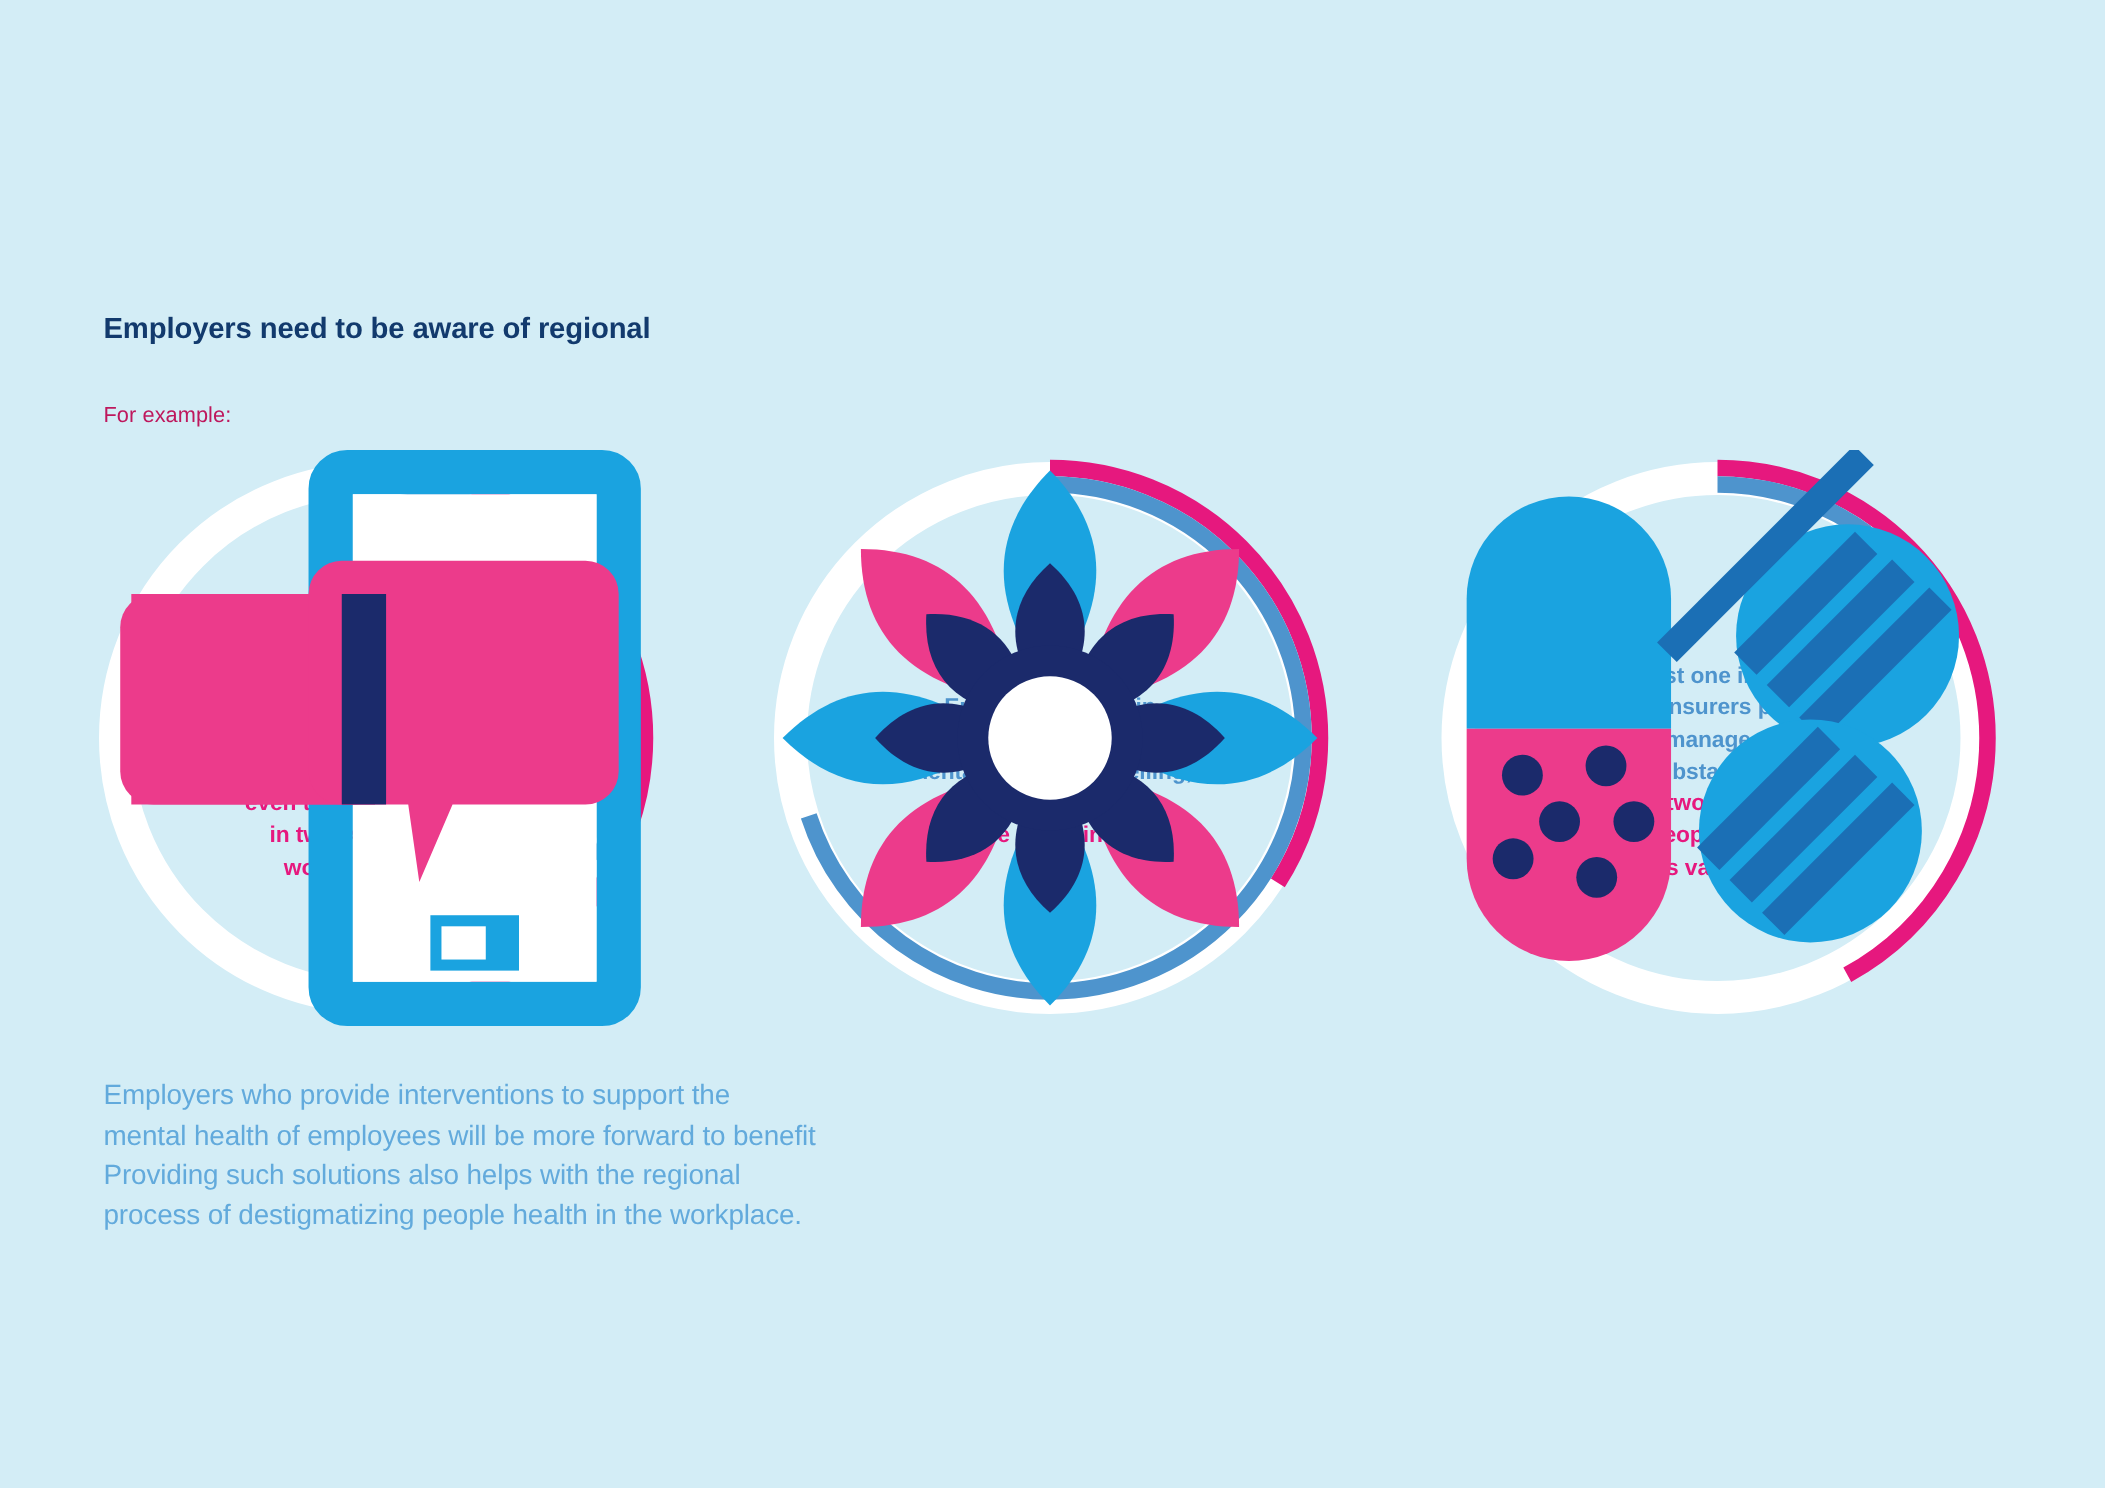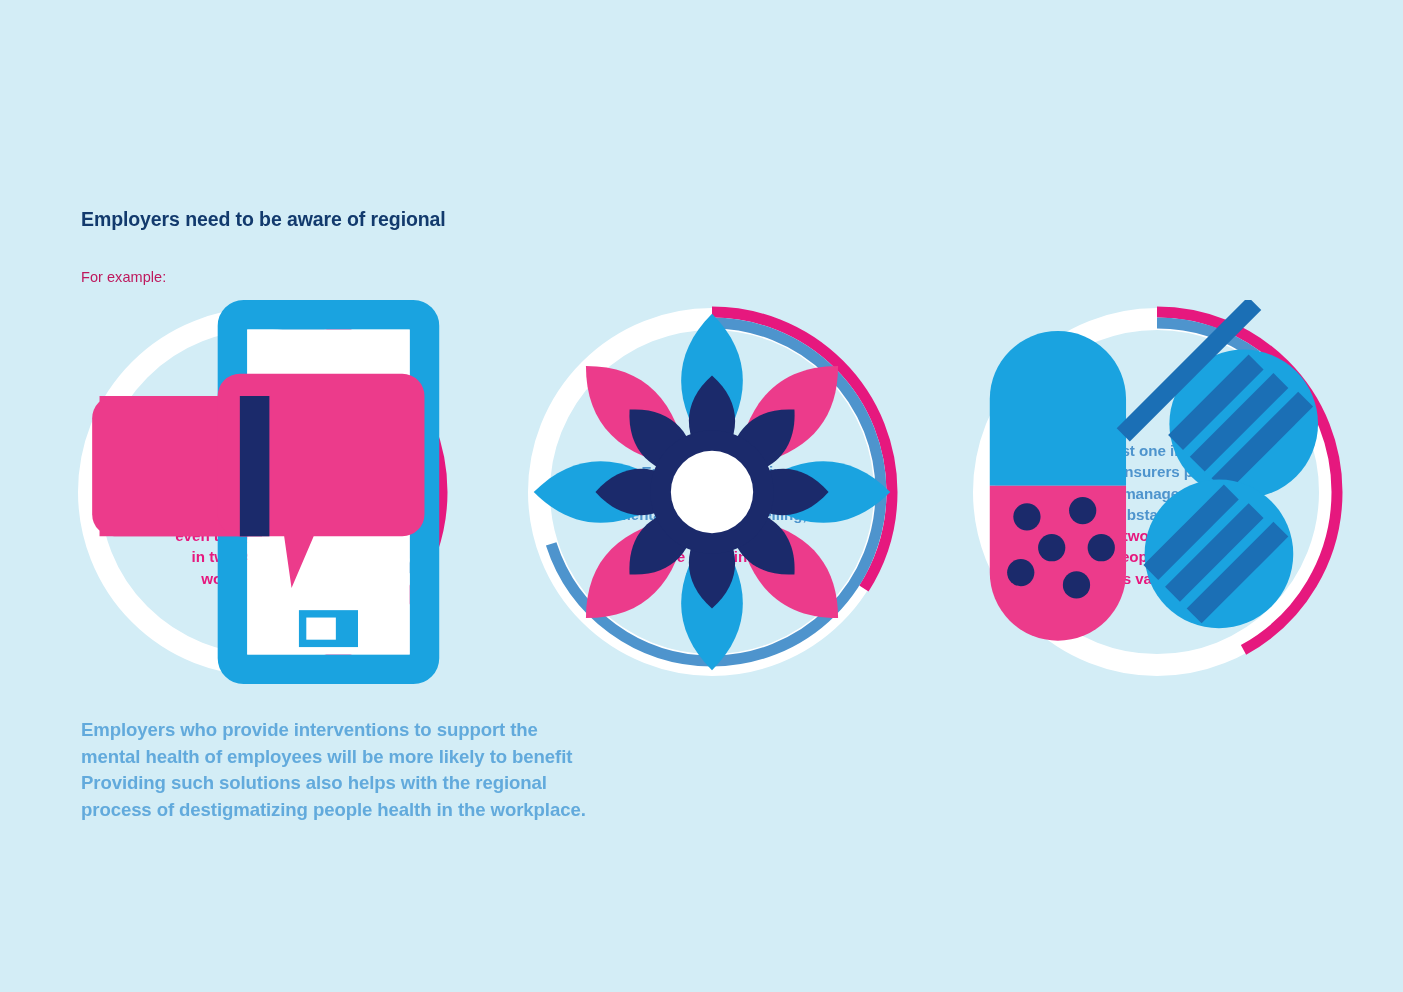--- a/index.html
+++ b/index.html
@@ -13,21 +13,20 @@
     font-family: "Liberation Sans", sans-serif;
     overflow: hidden;
     position: relative;
   }
 
   .page {
     position: absolute;
     left: 0; top: 0;
     width: 1117px;
     height: 992px;
-    margin-left: 12px;
   }
 
   
   .heading {
     position: absolute;
     left: 69px;
     top: 206px;
     width: 620px;
     font-size: 19.5px;
     font-weight: bold;
@@ -106,21 +105,21 @@
   #donut-3 { left: 953px; }
 
   
   .footer-para {
     position: absolute;
     left: 69px;
     top: 717px;
     width: 660px;
     font-size: 18.6px;
     line-height: 26.6px;
-    font-weight: bold;
+    font-weight: normal;
     color: #62aadc;
     letter-spacing: -0.1px;
   }
   .footer-para .line { display: block; }
 </style>
 </head>
 <body>
 
 <div class="page">
 
@@ -269,18 +268,18 @@
           <span class="seg pink">of people see this</span>
           <span class="seg pink">as valuable.</span>
         </div>
       </div>
     </div>
 
   </div>
 
   <div class="footer-para">
     <span class="line">Employers who provide interventions to support the</span>
-    <span class="line">mental health of employees will be more likely to benefit</span>
+    <span class="line">mental health of employees will be more forward to benefit</span>
     <span class="line">Providing such solutions also helps with the regional</span>
     <span class="line">process of destigmatizing people health in the workplace.</span>
   </div>
 
 </div>
 
 </body></html>

